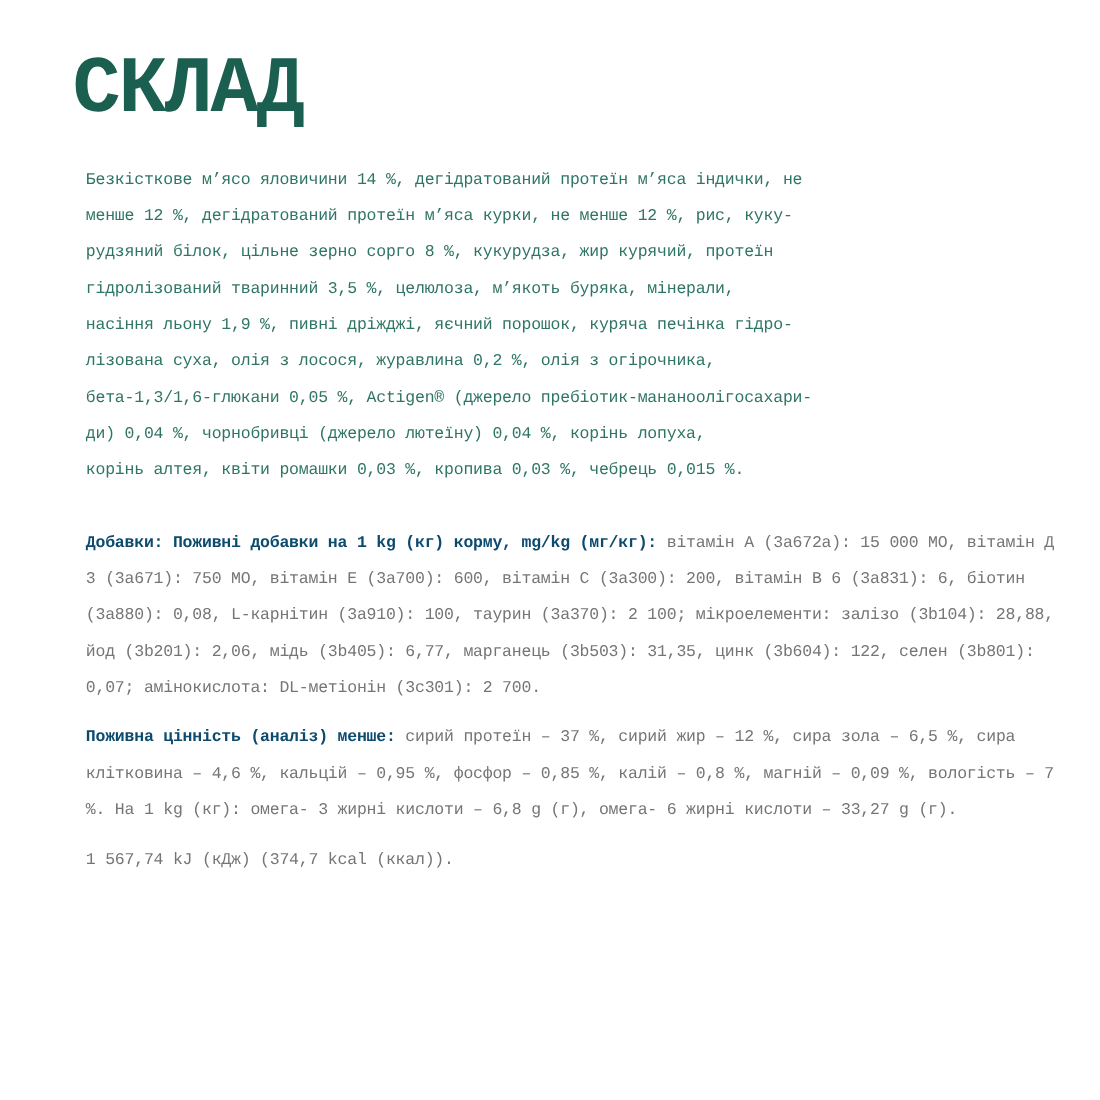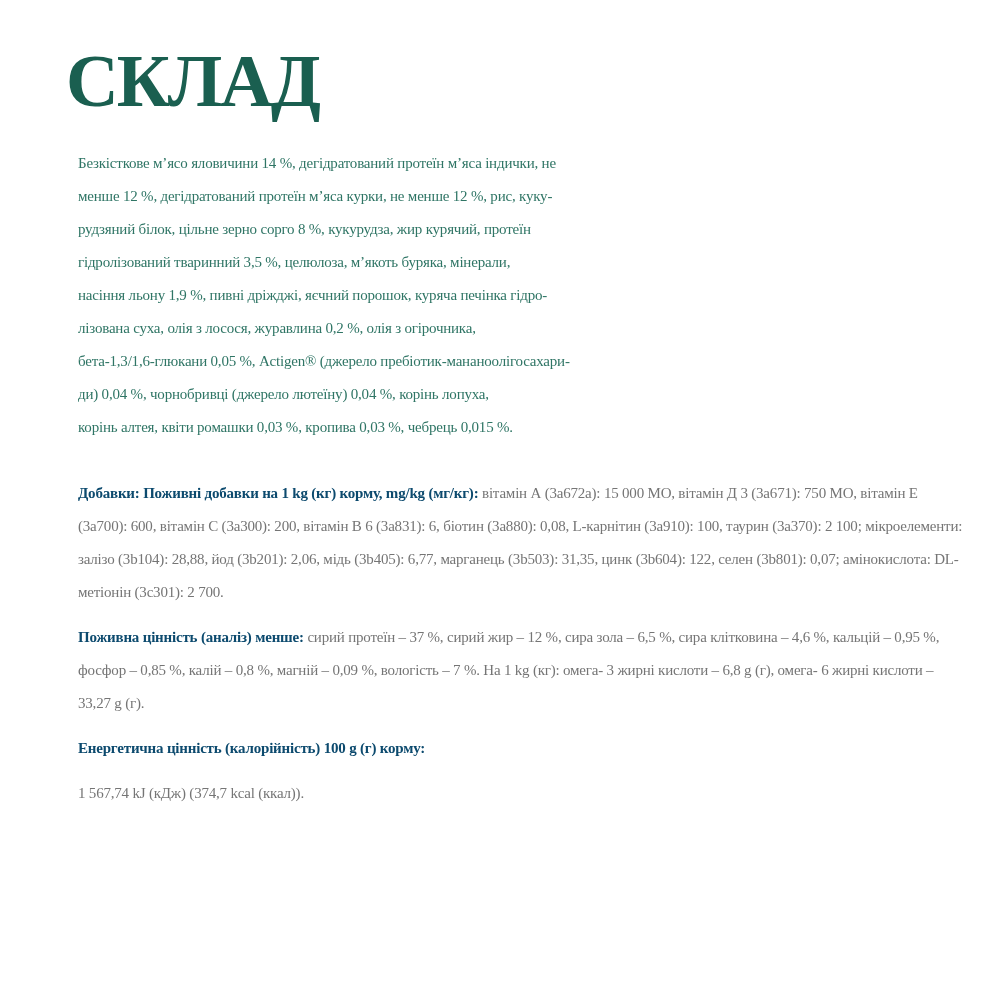--- a/index.html
+++ b/index.html
@@ -8,21 +8,21 @@
     background: #ffffff;
     width: 1000px;
     height: 1000px;
     overflow: hidden;
   }
   .page {
     box-sizing: border-box;
     width: 840px;
     height: 1000px;
     padding: 44px 58px 0 66px;
-    font-family: Liberation Serif, serif;
+    font-family: Liberation Mono, monospace;
   }
   h1.title {
     margin: 0;
     font-size: 73px;
     line-height: 75px;
     font-weight: 700;
     letter-spacing: -2px;
     color: #1a5f50;
   }
   p {
@@ -66,16 +66,15 @@
 лізована суха, олія з лосося, журавлина 0,2 %, олія з огірочника,
 бета-1,3/1,6-глюкани 0,05 %, Actigen® (джерело пребіотик-мананоолігосахари-
 ди) 0,04 %, чорнобривці (джерело лютеїну) 0,04 %, корінь лопуха,
 корінь алтея, квіти ромашки 0,03 %, кропива 0,03 %, чебрець 0,015 %.</span></p>
 
   <p class="gray additives"><strong class="lead">Добавки: Поживні добавки на 1 kg (кг) корму, mg/kg (мг/кг):</strong><span> вітамін А (3а672а): 15 000 МО, вітамін Д 3 (3а671): 750 МО, вітамін Е (3а700): 600, вітамін С (3а300): 200, вітамін В 6 (3а831): 6, біотин (3а880): 0,08, L-карнітин (3а910): 100, таурин (3а370): 2 100; мікроелементи: залізо (3b104): 28,88, йод (3b201): 2,06, мідь (3b405): 6,77, марганець (3b503): 31,35, цинк (3b604): 122, селен (3b801): 0,07; амінокислота: DL-метіонін (3с301): 2 700.</span></p>
 
   <p class="gray analysis"><strong class="lead">Поживна цінність (аналіз) менше:</strong><span> сирий протеїн – 37 %, сирий жир – 12 %, сира зола – 6,5 %, сира клітковина – 4,6 %, кальцій – 0,95 %, фосфор – 0,85 %, калій – 0,8 %, магній – 0,09 %, вологість – 7 %. На 1 kg (кг): омега- 3 жирні кислоти – 6,8 g (г), омега- 6 жирні кислоти – 33,27 g (г).</span></p>
 
 
-  <p class="gray"><strong class="lead">Енергетична цінність (калорійність) 100 g (г) корму:</strong></p>
 
   <p class="gray">1 567,74 kJ (кДж) (374,7 kcal (ккал)).</p>
 </div>
 
 </body></html>

